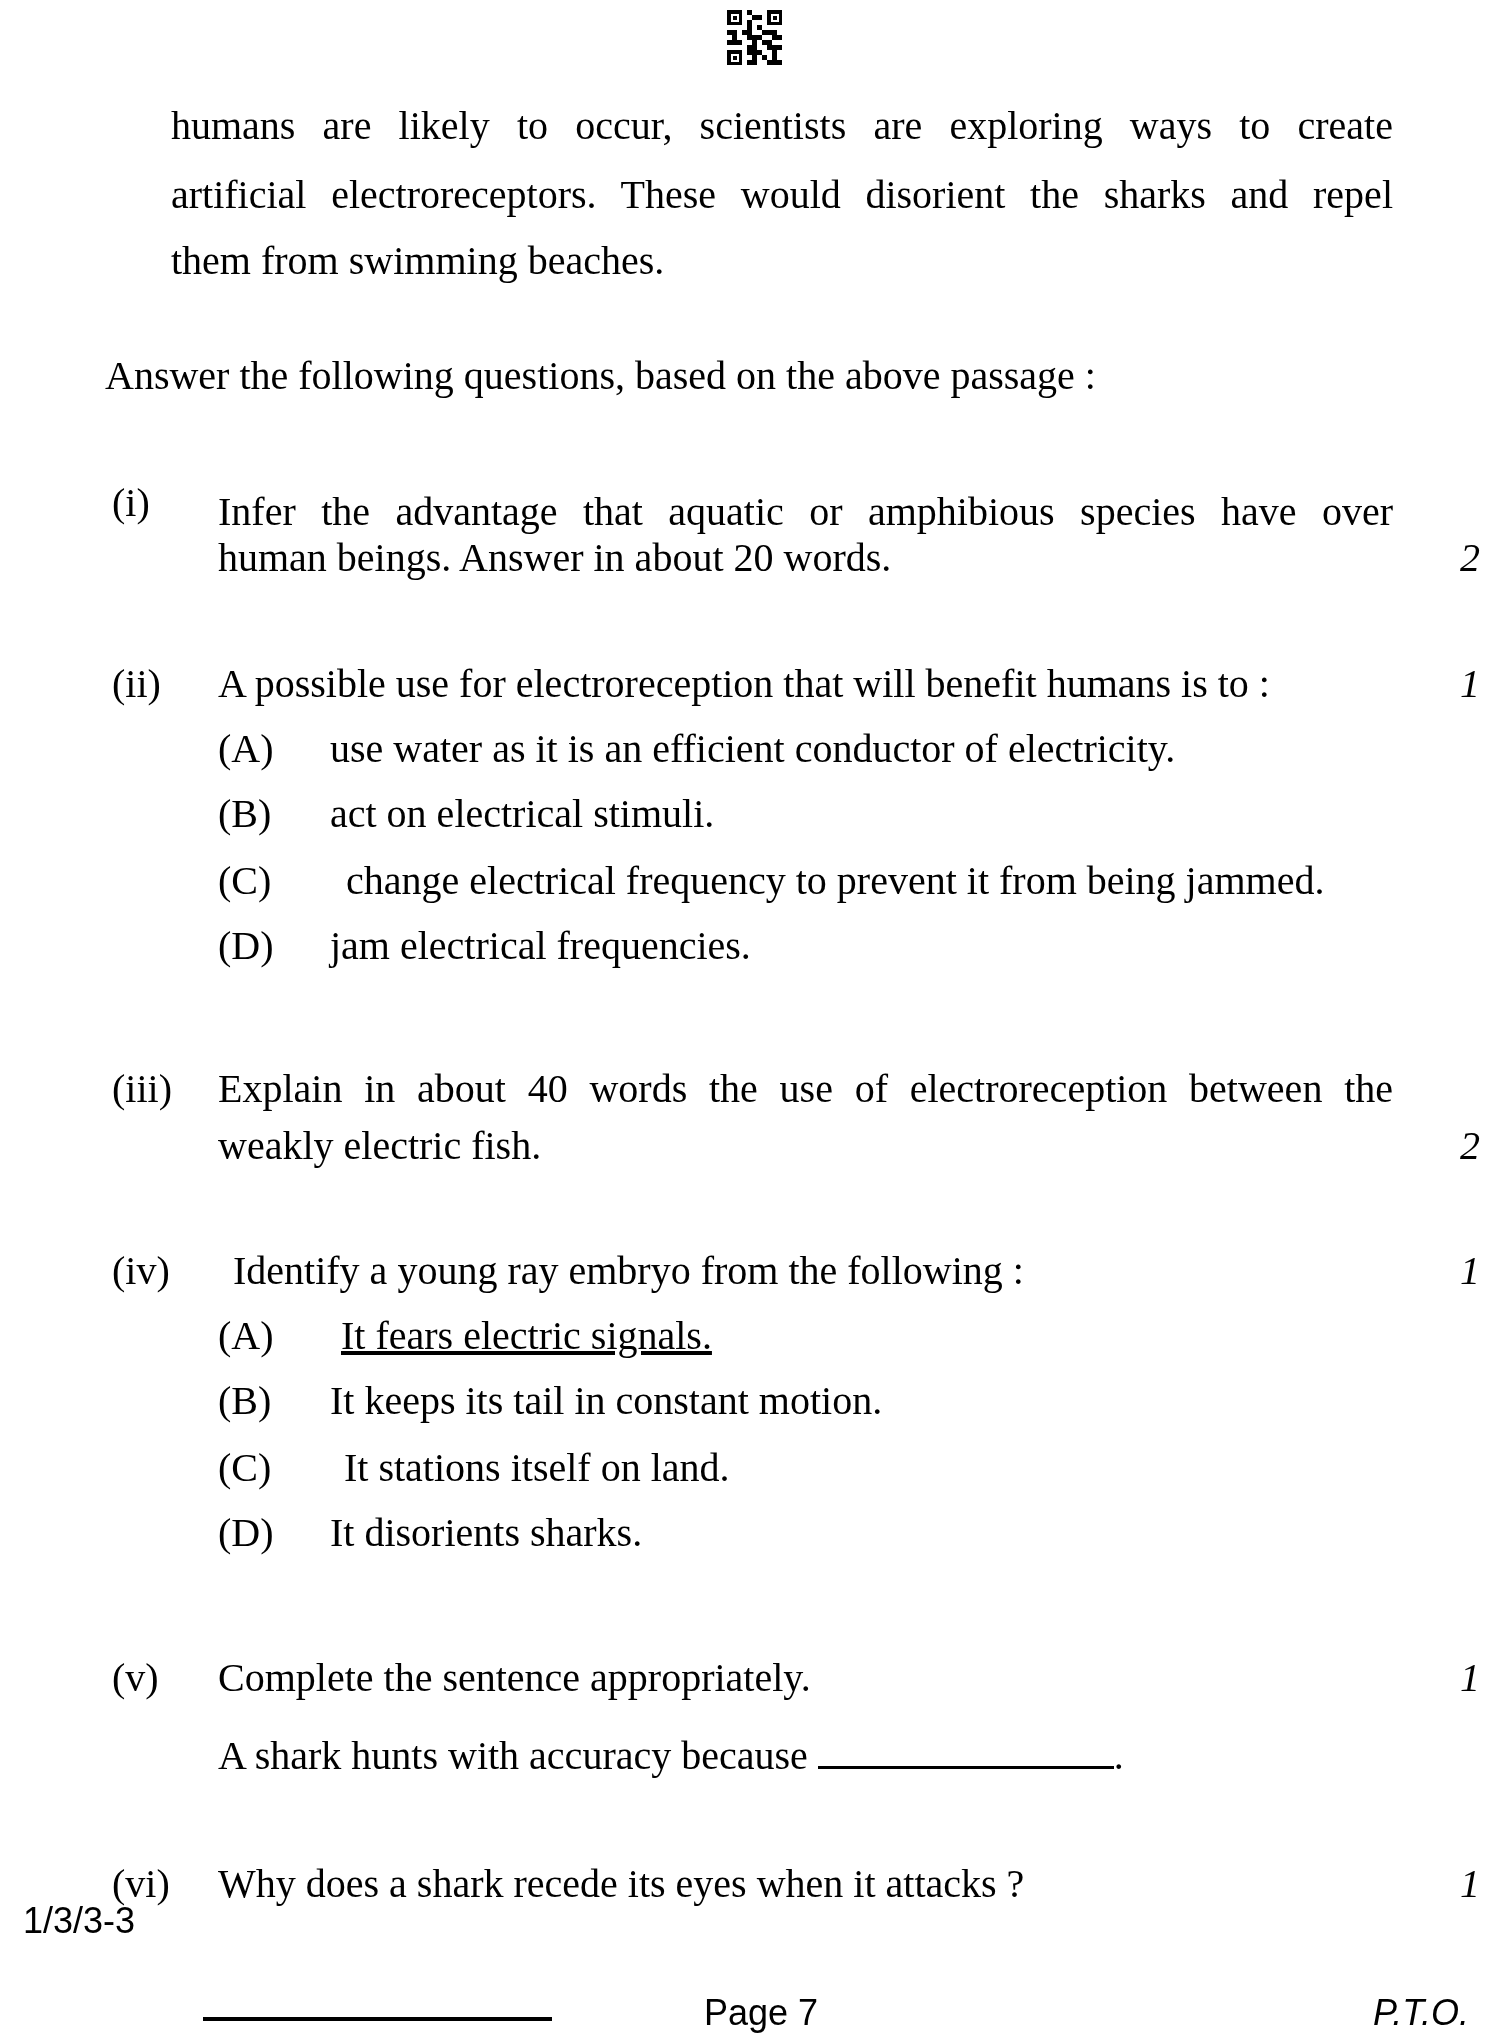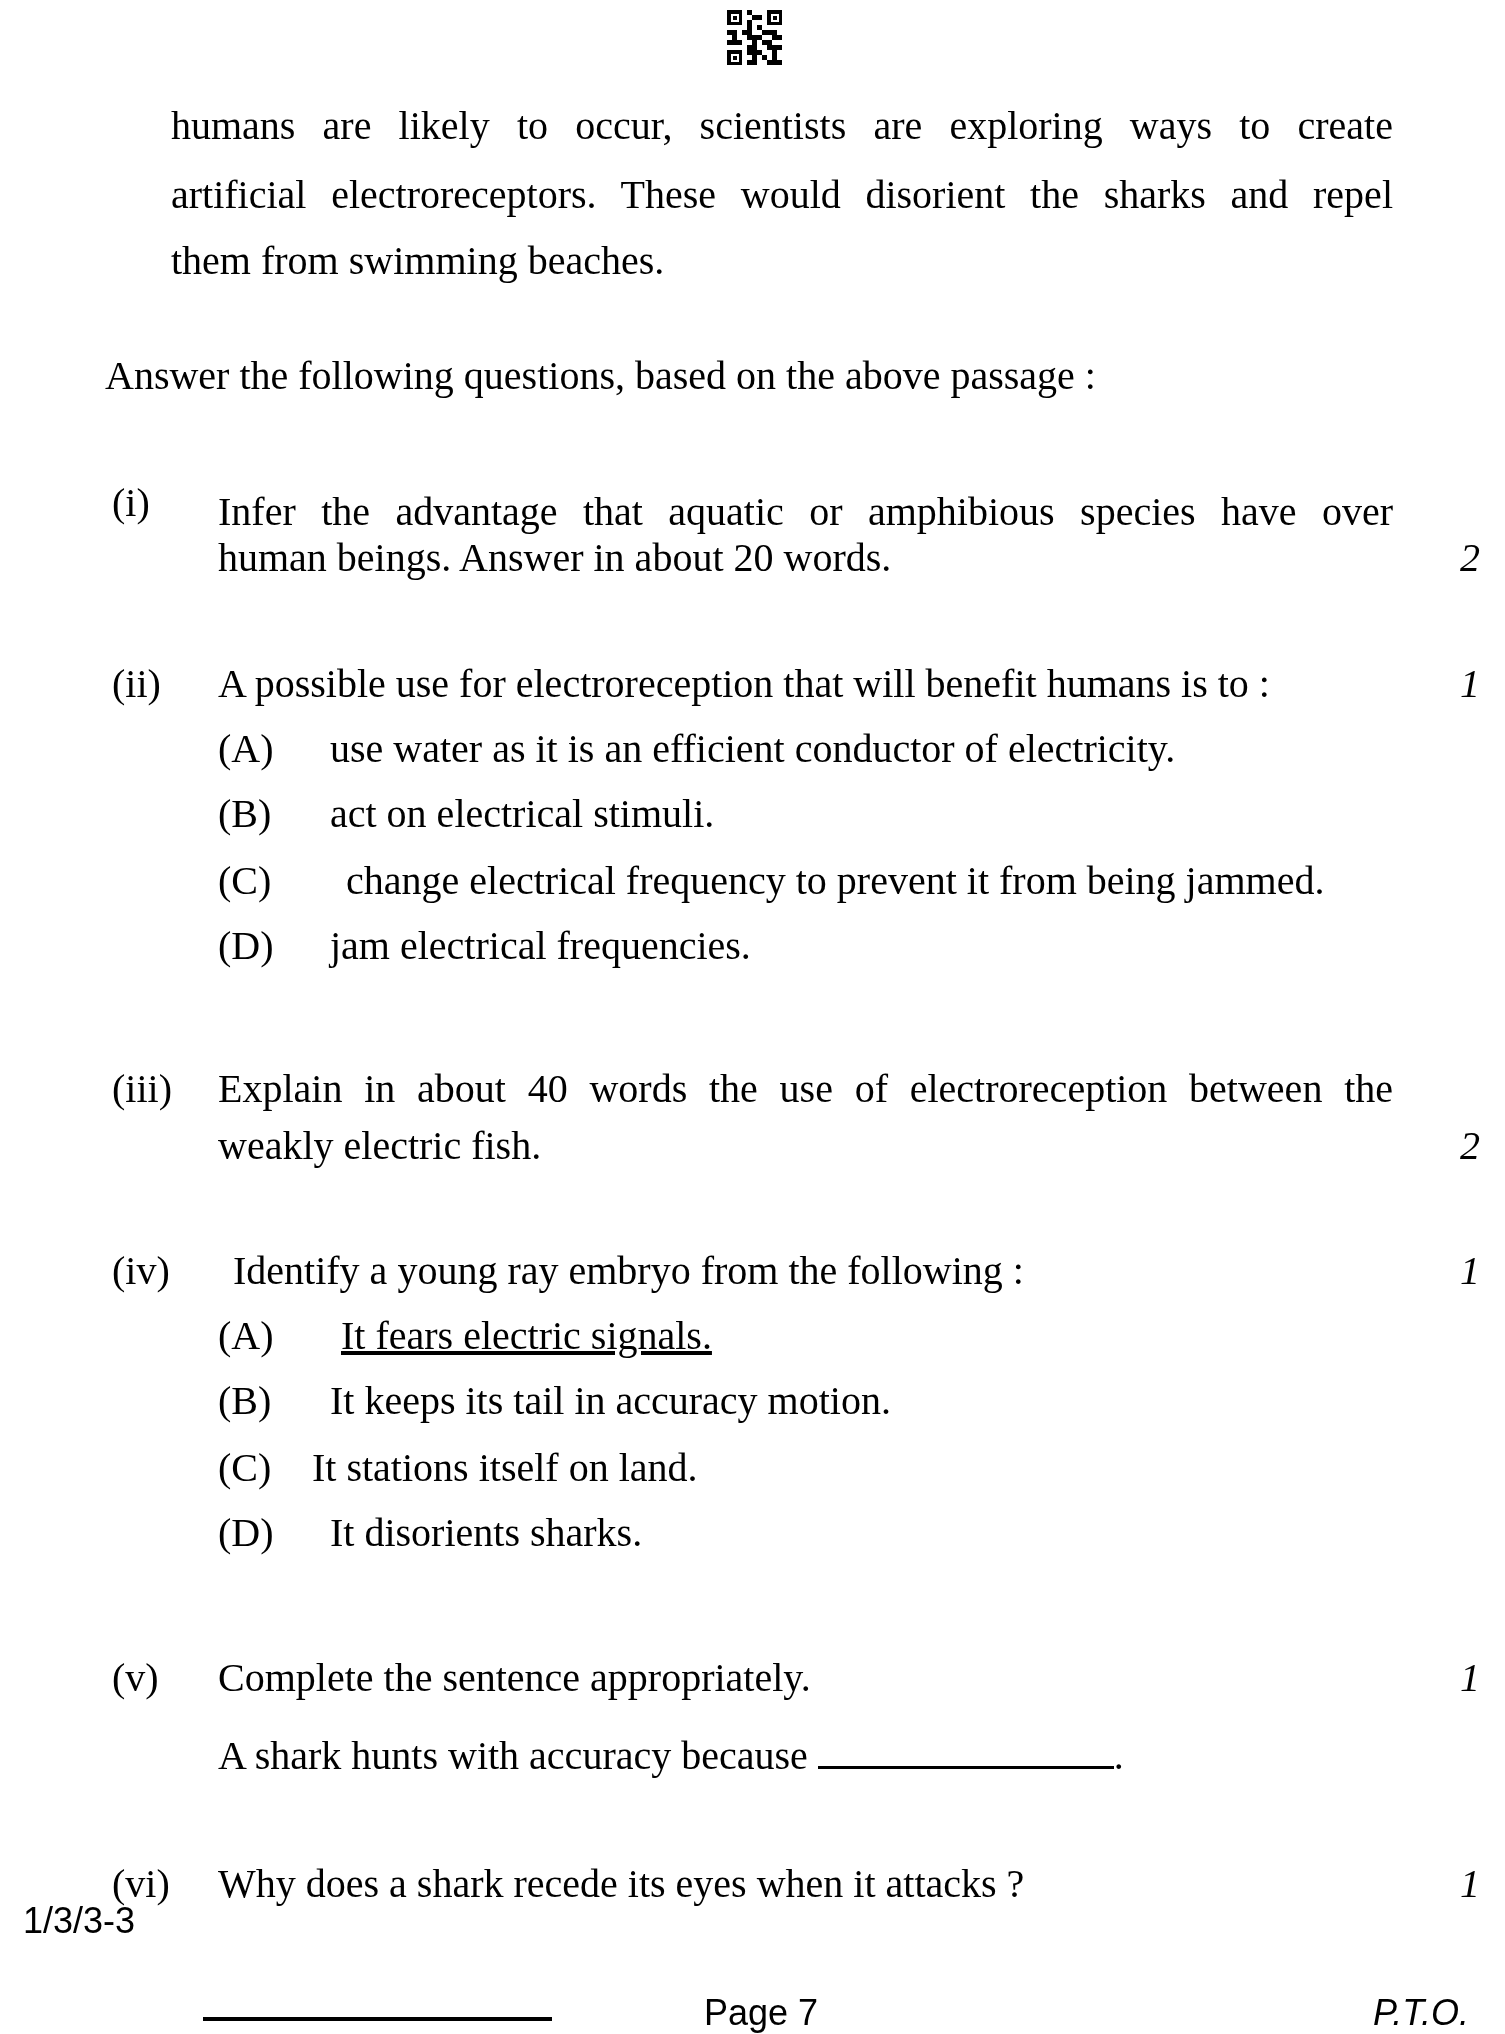--- a/index.html
+++ b/index.html
@@ -82,23 +82,23 @@
 <div class="abs txt" style="left:218px; top:1126px;">weakly electric fish.</div>
 <div class="abs mark" style="left:1450px; top:1126px;">2</div>
 
 <div class="abs txt" style="left:112px; top:1251px;">(iv)</div>
 <div class="abs txt" style="left:218px; top:1251px;margin-left:15px;">Identify a young ray embryo from the following :</div>
 <div class="abs mark" style="left:1450px; top:1251px;">1</div>
 
 <div class="abs txt" style="left:218px; top:1316px;">(A)</div>
 <div class="abs txt" style="left:341px; top:1316px;text-decoration:underline;">It fears electric signals.</div>
 <div class="abs txt" style="left:218px; top:1381px;">(B)</div>
-<div class="abs txt" style="left:330px; top:1381px;">It keeps its tail in accuracy motion.</div>
+<div class="abs txt" style="left:330px; top:1381px;">It keeps its tail in constant motion.</div>
 <div class="abs txt" style="left:218px; top:1448px;">(C)</div>
-<div class="abs txt" style="left:312px; top:1448px;text-align:right;">It stations itself on land.</div>
+<div class="abs txt" style="left:344px; top:1448px;text-align:right;">It stations itself on land.</div>
 <div class="abs txt" style="left:218px; top:1513px;">(D)</div>
 <div class="abs txt" style="left:330px; top:1513px;">It disorients sharks.</div>
 
 <div class="abs txt" style="left:112px; top:1658px;">(v)</div>
 <div class="abs txt" style="left:218px; top:1658px;">Complete the sentence appropriately.</div>
 <div class="abs mark" style="left:1450px; top:1658px;">1</div>
 <div class="abs txt" style="left:218px; top:1736px;">
   <span>A shark hunts with accuracy because</span><span class="blank"></span><span>.</span>
 </div>
 

